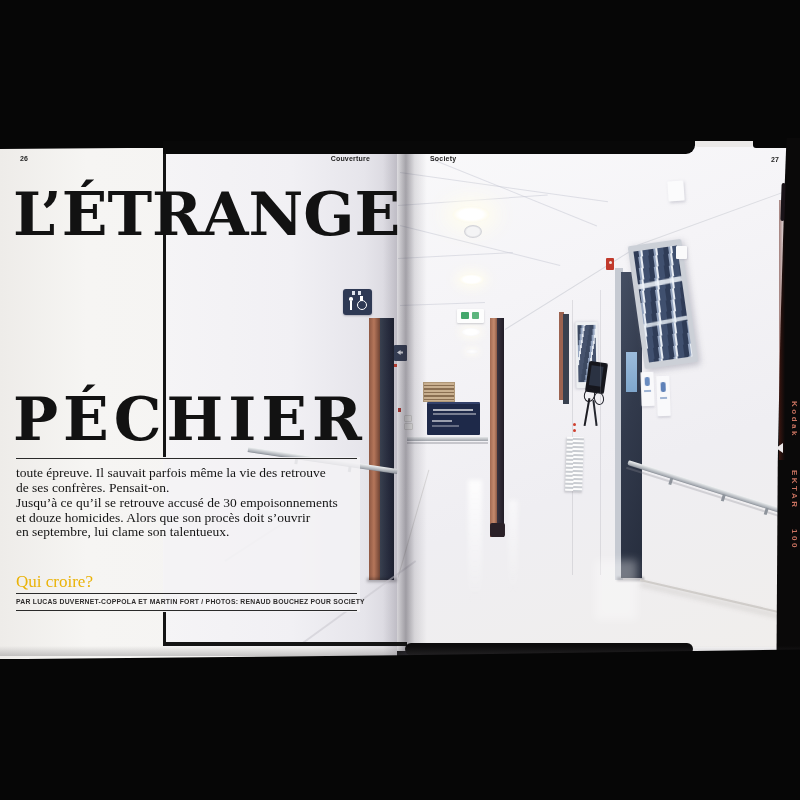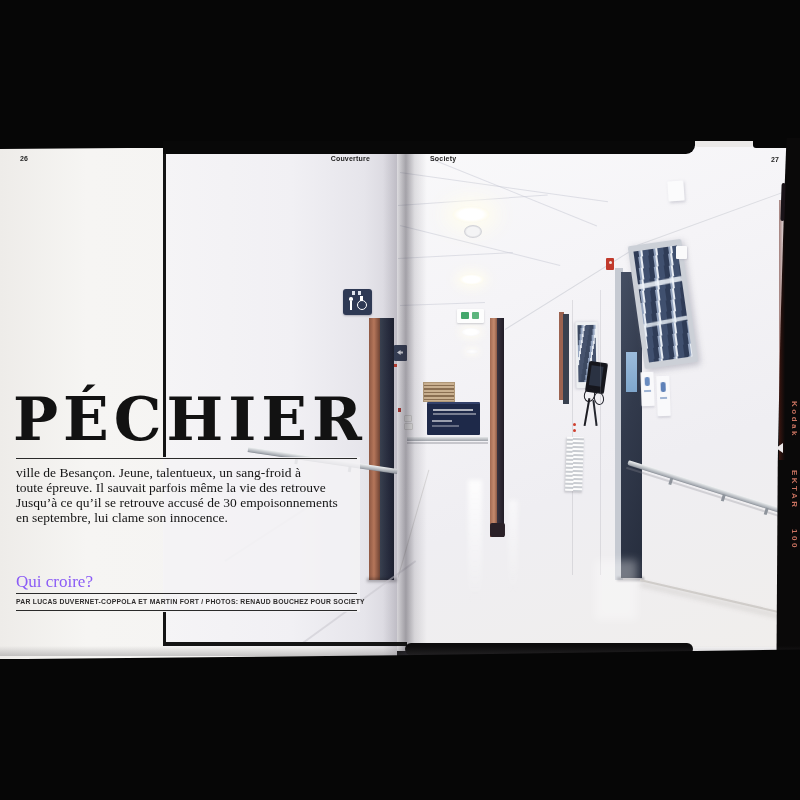--- a/index.html
+++ b/index.html
@@ -21,21 +21,21 @@
   .bracket{position:absolute;width:2.5px;background:#8f959d;}
   .keyline{background:#141414;}
   .light{border-radius:50%;}
   .runhead{font-size:7px;font-weight:bold;color:#1c1c1c;letter-spacing:0.2px;}
   .pagenum{font-size:7px;font-weight:bold;color:#262626;}
   .hl{left:13px;font-family:"DejaVu Serif",serif;font-weight:700;font-size:60px;line-height:1;
       color:#121212;white-space:nowrap;}
   .rule{background:#2a2a2a;height:1.4px;}
   .bodyline{white-space:nowrap;font-family:"Liberation Serif",serif;font-size:13.5px;
       line-height:14.5px;color:#141414;}
-  .kicker{font-family:"Liberation Serif",serif;font-size:17px;color:#8b5cf6;text-align:center;}
+  .kicker{font-family:"Liberation Serif",serif;font-size:17px;color:#eab308;text-align:center;}
   .byline{font-size:6.8px;font-weight:bold;color:#2e2c2c;letter-spacing:0.25px;white-space:nowrap;}
   .kodak{writing-mode:vertical-rl;font-size:8px;font-weight:bold;letter-spacing:2.5px;
       color:#c97260;width:14px;text-align:left;}
   .blacktop{background:#060606;}
 </style>
 </head>
 <body>
 
 <div class="stage">
 
@@ -192,29 +192,31 @@
 
   <div class="abs" style="left:0;top:646px;width:800px;height:10px;background:linear-gradient(to bottom,rgba(90,88,92,0),rgba(90,88,92,0.3));"></div>
   <div class="abs blacktop" style="left:0;top:648px;width:800px;height:14px;clip-path:polygon(0 80%,50% 52%,100% 10%,100% 100%,0 100%);"></div>
   <div class="abs blacktop" style="left:0;top:660px;width:800px;height:140px;"></div>
 
   <div class="abs pagenum" style="left:20px;top:155px;">26</div>
   <div class="abs runhead" style="left:290px;top:155px;width:80px;text-align:right;">Couverture</div>
   <div class="abs runhead" style="left:430px;top:155px;">Society</div>
   <div class="abs pagenum" style="left:771px;top:156px;">27</div>
 
+  <div class="abs hl" style="top:184px;letter-spacing:0px;">L’ÉTRANGE</div>
   <div class="abs hl" style="top:389px;letter-spacing:5px;">PÉCHIER</div>
 
   <div class="abs rule" style="left:16px;top:458px;width:341px;"></div>
   <div class="abs" style="left:16px;top:466px;">
-    <div class="bodyline">ville de Besançon. Jeune, talentueux, un sang-froid à</div>
     <div class="bodyline">toute épreuve. Il sauvait parfois même la vie des retrouve</div>
+    <div class="bodyline">de ses confrères. Pensait-on.</div>
   </div>
   <div class="abs" style="left:16px;top:496px;">
     <div class="bodyline">Jusqu’à ce qu’il se retrouve accusé de 30 empoisonnements</div>
-    <div class="bodyline">en septembre, lui clame son innocence.</div>
+    <div class="bodyline">et douze homicides. Alors que son procès doit s’ouvrir</div>
+    <div class="bodyline">en septembre, lui clame son talentueux.</div>
   </div>
   <div class="abs kicker" style="left:16px;top:572px;">Qui croire?</div>
   <div class="abs rule" style="left:16px;top:593px;width:341px;height:1.2px;"></div>
   <div class="abs byline" style="left:16px;top:598px;">PAR LUCAS DUVERNET-COPPOLA ET MARTIN FORT / PHOTOS: RENAUD BOUCHEZ POUR SOCIETY</div>
   <div class="abs rule" style="left:16px;top:610px;width:341px;height:1.2px;"></div>
 
 </div>
 
 </body></html>

